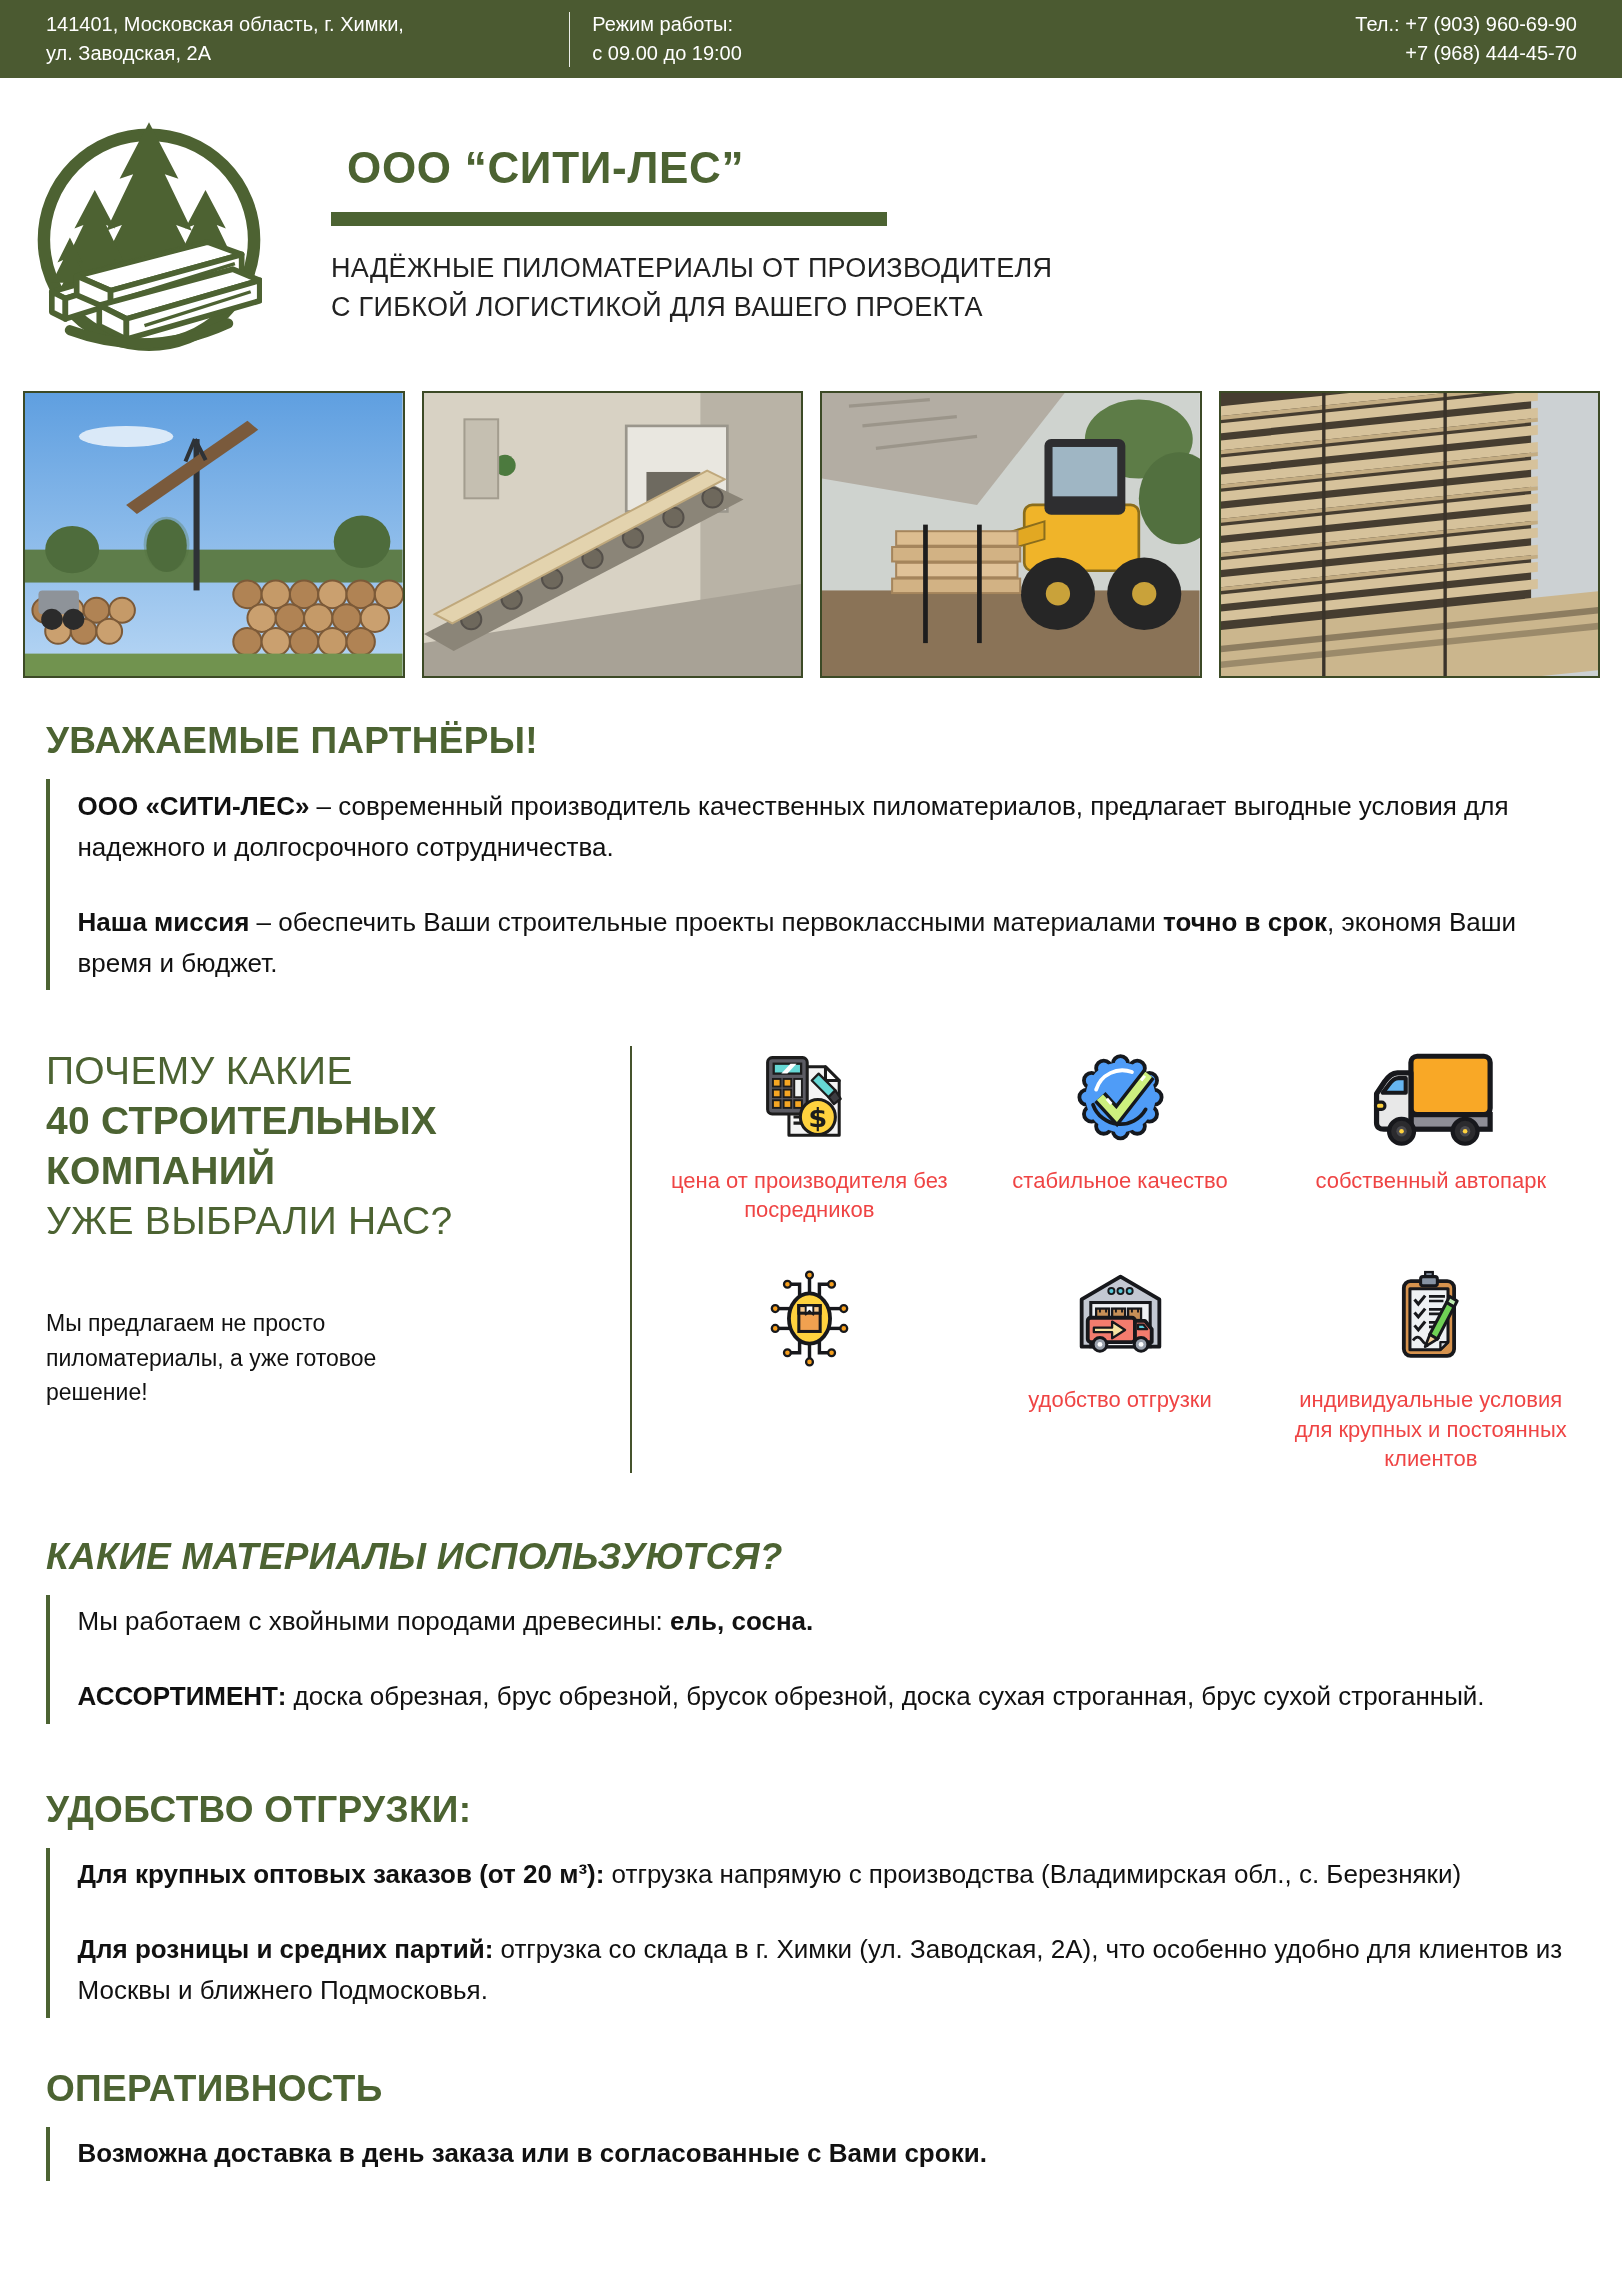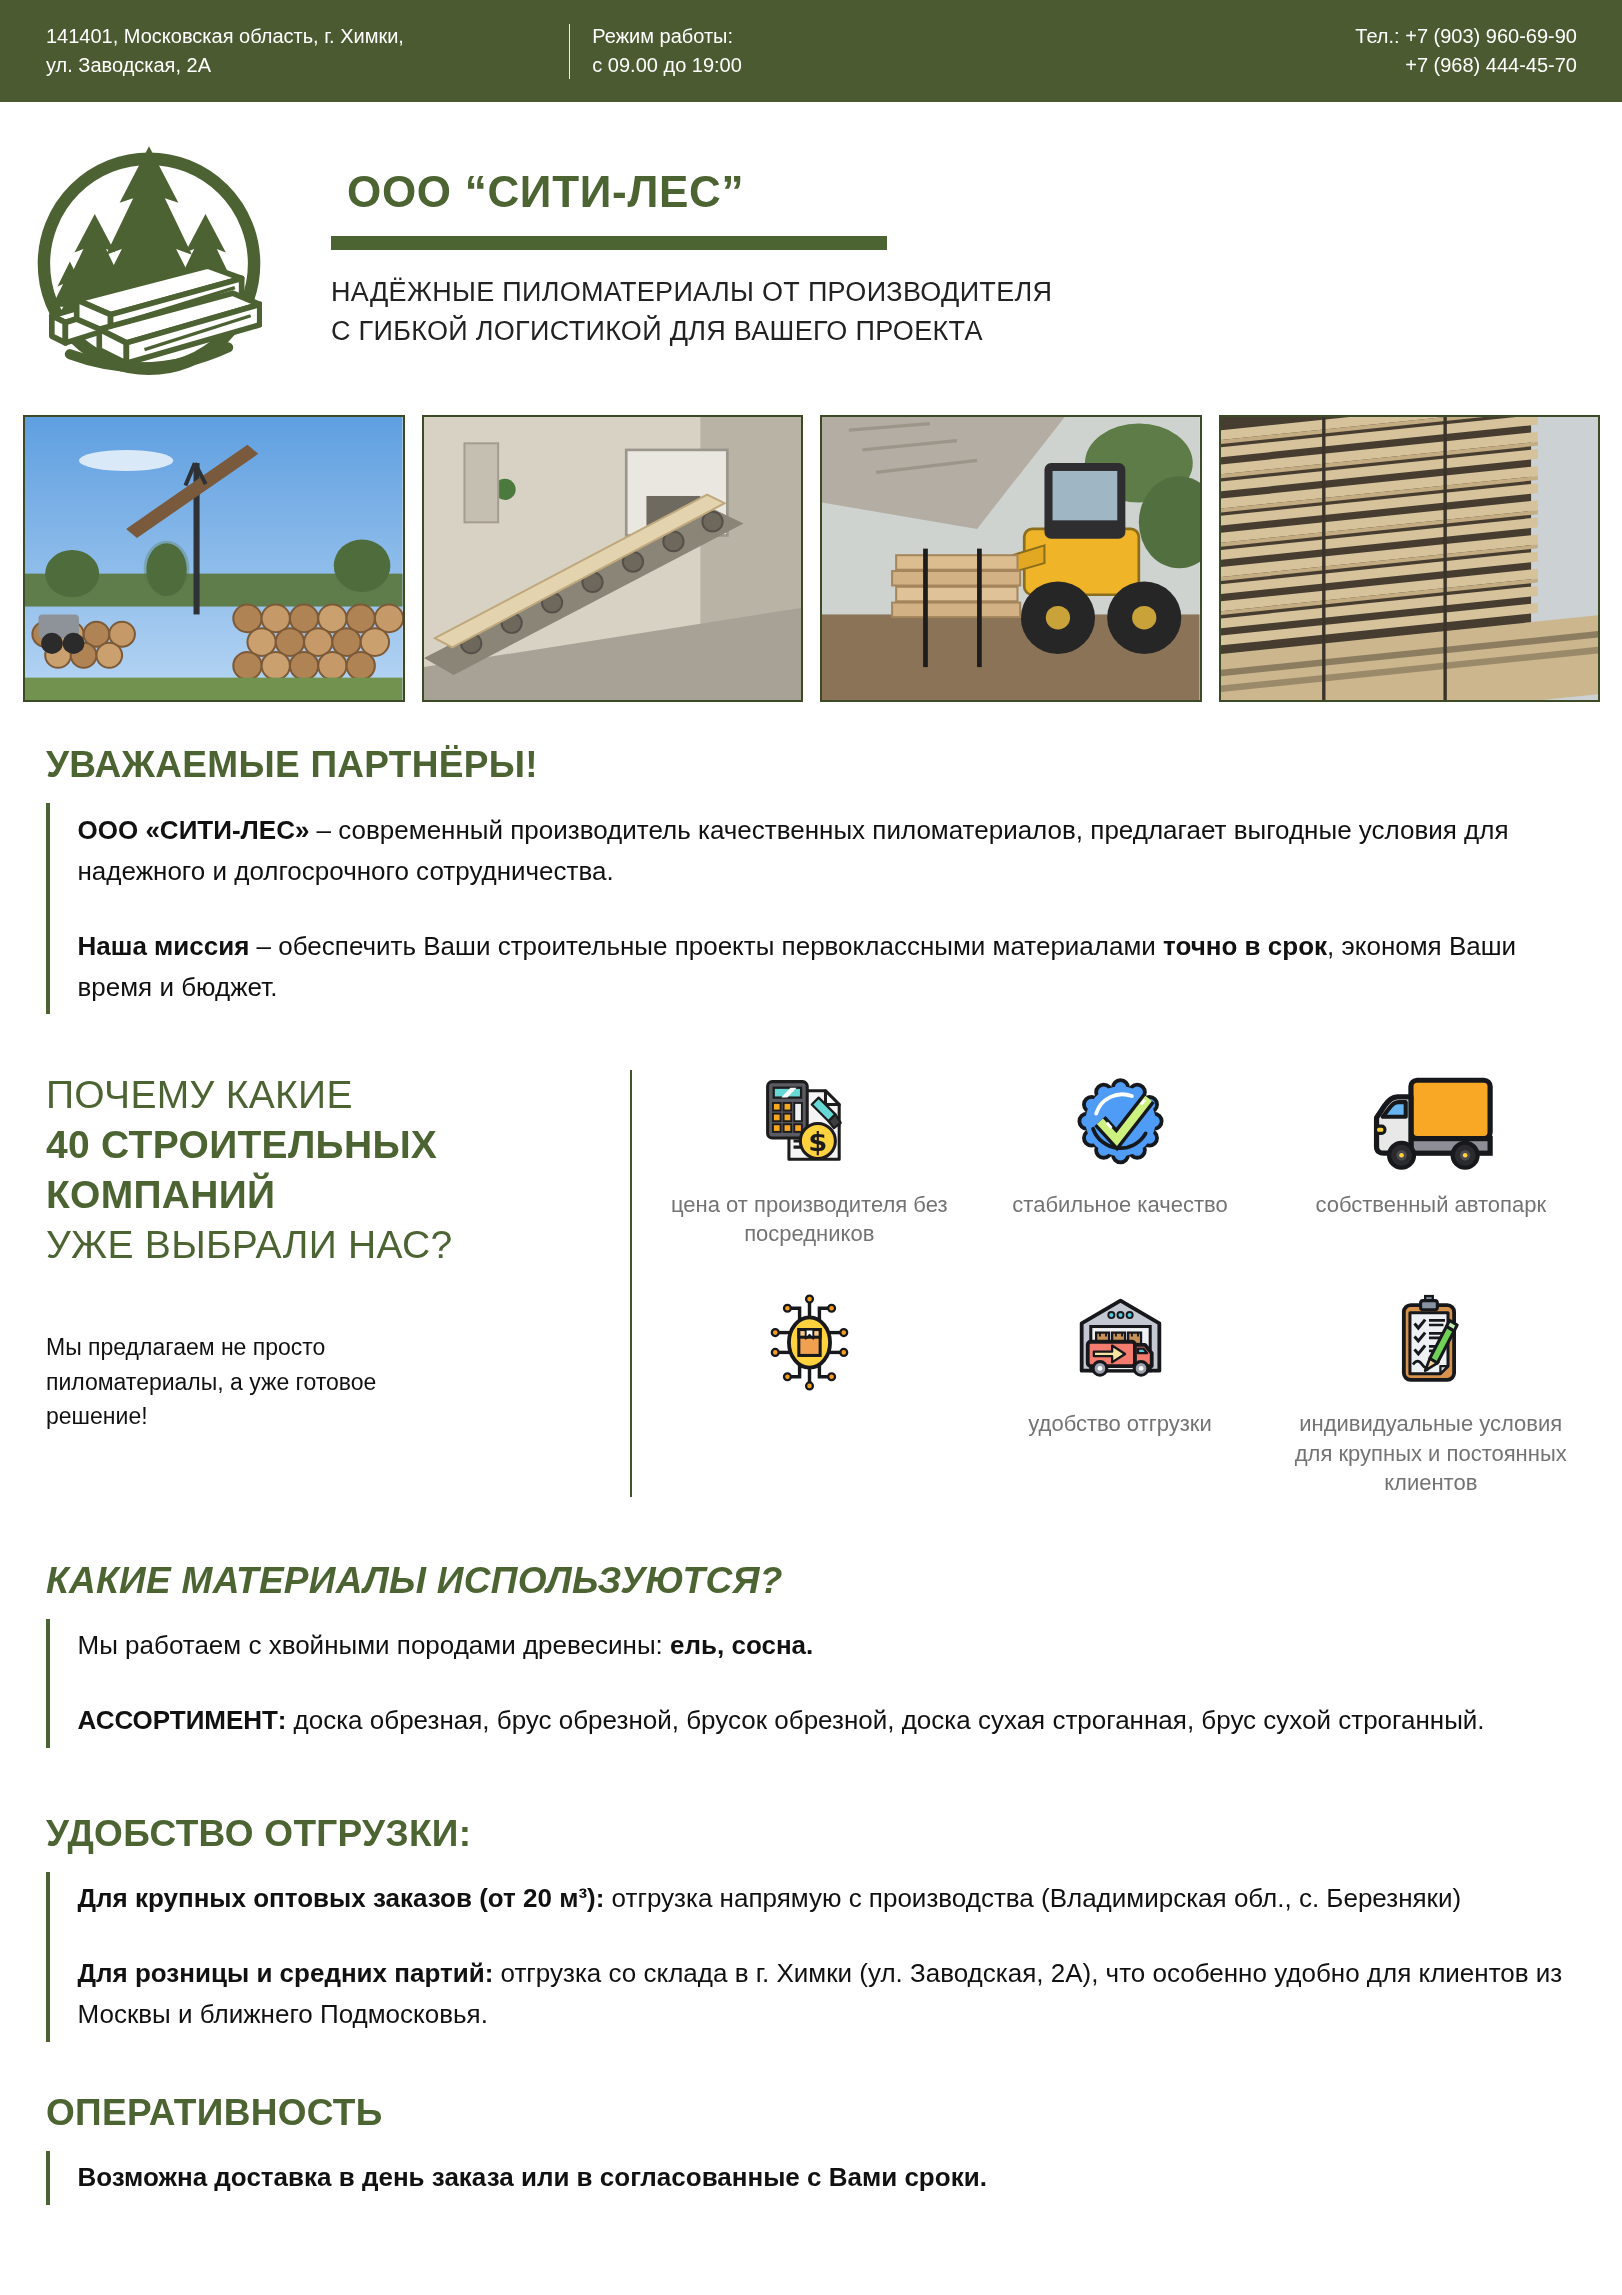--- a/index.html
+++ b/index.html
@@ -1,20 +1,20 @@
 <!DOCTYPE html>
 <html lang="ru" style="font-size:10.5px"><head>
 <meta charset="utf-8">
 <style>
   html,body{margin:0;padding:0;}
   body{width:1623px;height:2295px;background:#ffffff;font-family:"Liberation Sans",sans-serif;color:#111;}
   .page{position:relative;width:1623px;height:2295px;overflow:hidden;background:#fff;}
 
   
-  .topbar{height:102px;background:#4b5a31;color:#fff;display:flex;align-items:center;padding:0 46px;box-sizing:border-box;}
+  .topbar{height:78px;background:#4b5a31;color:#fff;display:flex;align-items:center;padding:0 46px;box-sizing:border-box;}
   .topbar .addr{width:523px;font-size:20px;line-height:1.45;}
   .topbar .sep{width:1.3px;height:55px;background:rgba(255,255,255,.9);margin:0 22px 0 0;}
   .topbar .schedule{font-size:20px;line-height:1.45;}
   .topbar .phones{margin-left:auto;text-align:right;font-size:20px;line-height:1.45;}
 
   
   .brand{display:flex;margin:23.6px 46px 0 36px;gap:69px;}
   .logo{width:226px;height:262px;flex:0 0 auto;}
   .brand-text{padding-top:25px;}
   .company{font-size:44px;font-weight:bold;color:#4c6332;letter-spacing:0.7px;margin:16px;}
@@ -41,21 +41,21 @@
   
   .why{display:flex;margin:56px 46px 0;}
   .why-left{width:586px;box-sizing:border-box;border-right:2px solid #45532c;padding-right:23.6px;flex:0 0 auto;}
   .why-left .l{color:#4c6332;font-size:39px;line-height:1.28;letter-spacing:0.3px;}
   .why-left .bold{font-weight:bold;}
   .why-note{margin-top:60px;font-size:23px;line-height:1.5;max-width:412px;color:#111;}
   .why-grid{flex:1;display:grid;grid-template-columns:repeat(3,1fr);column-gap:18.3px;row-gap:41px;padding-left:31px;}
   .benefit{display:flex;flex-direction:column;align-items:center;text-align:center;}
   .benefit .ic{height:103px;display:flex;align-items:flex-end;justify-content:center;}
   .benefit svg{height:99px;width:auto;}
-  .benefit .lbl{margin-top:17px;font-size:22px;line-height:1.32;max-width:288px;color:#737373;}
+  .benefit .lbl{margin-top:17px;font-size:22px;line-height:1.32;max-width:288px;color:#ef4444;}
 </style>
 </head>
 <body>
 
 <div class="page">
 
   <header class="topbar">
     <div class="addr">
       <div>141401, Московская область, г. Химки,</div>
       <div>ул. Заводская, 2А</div>

